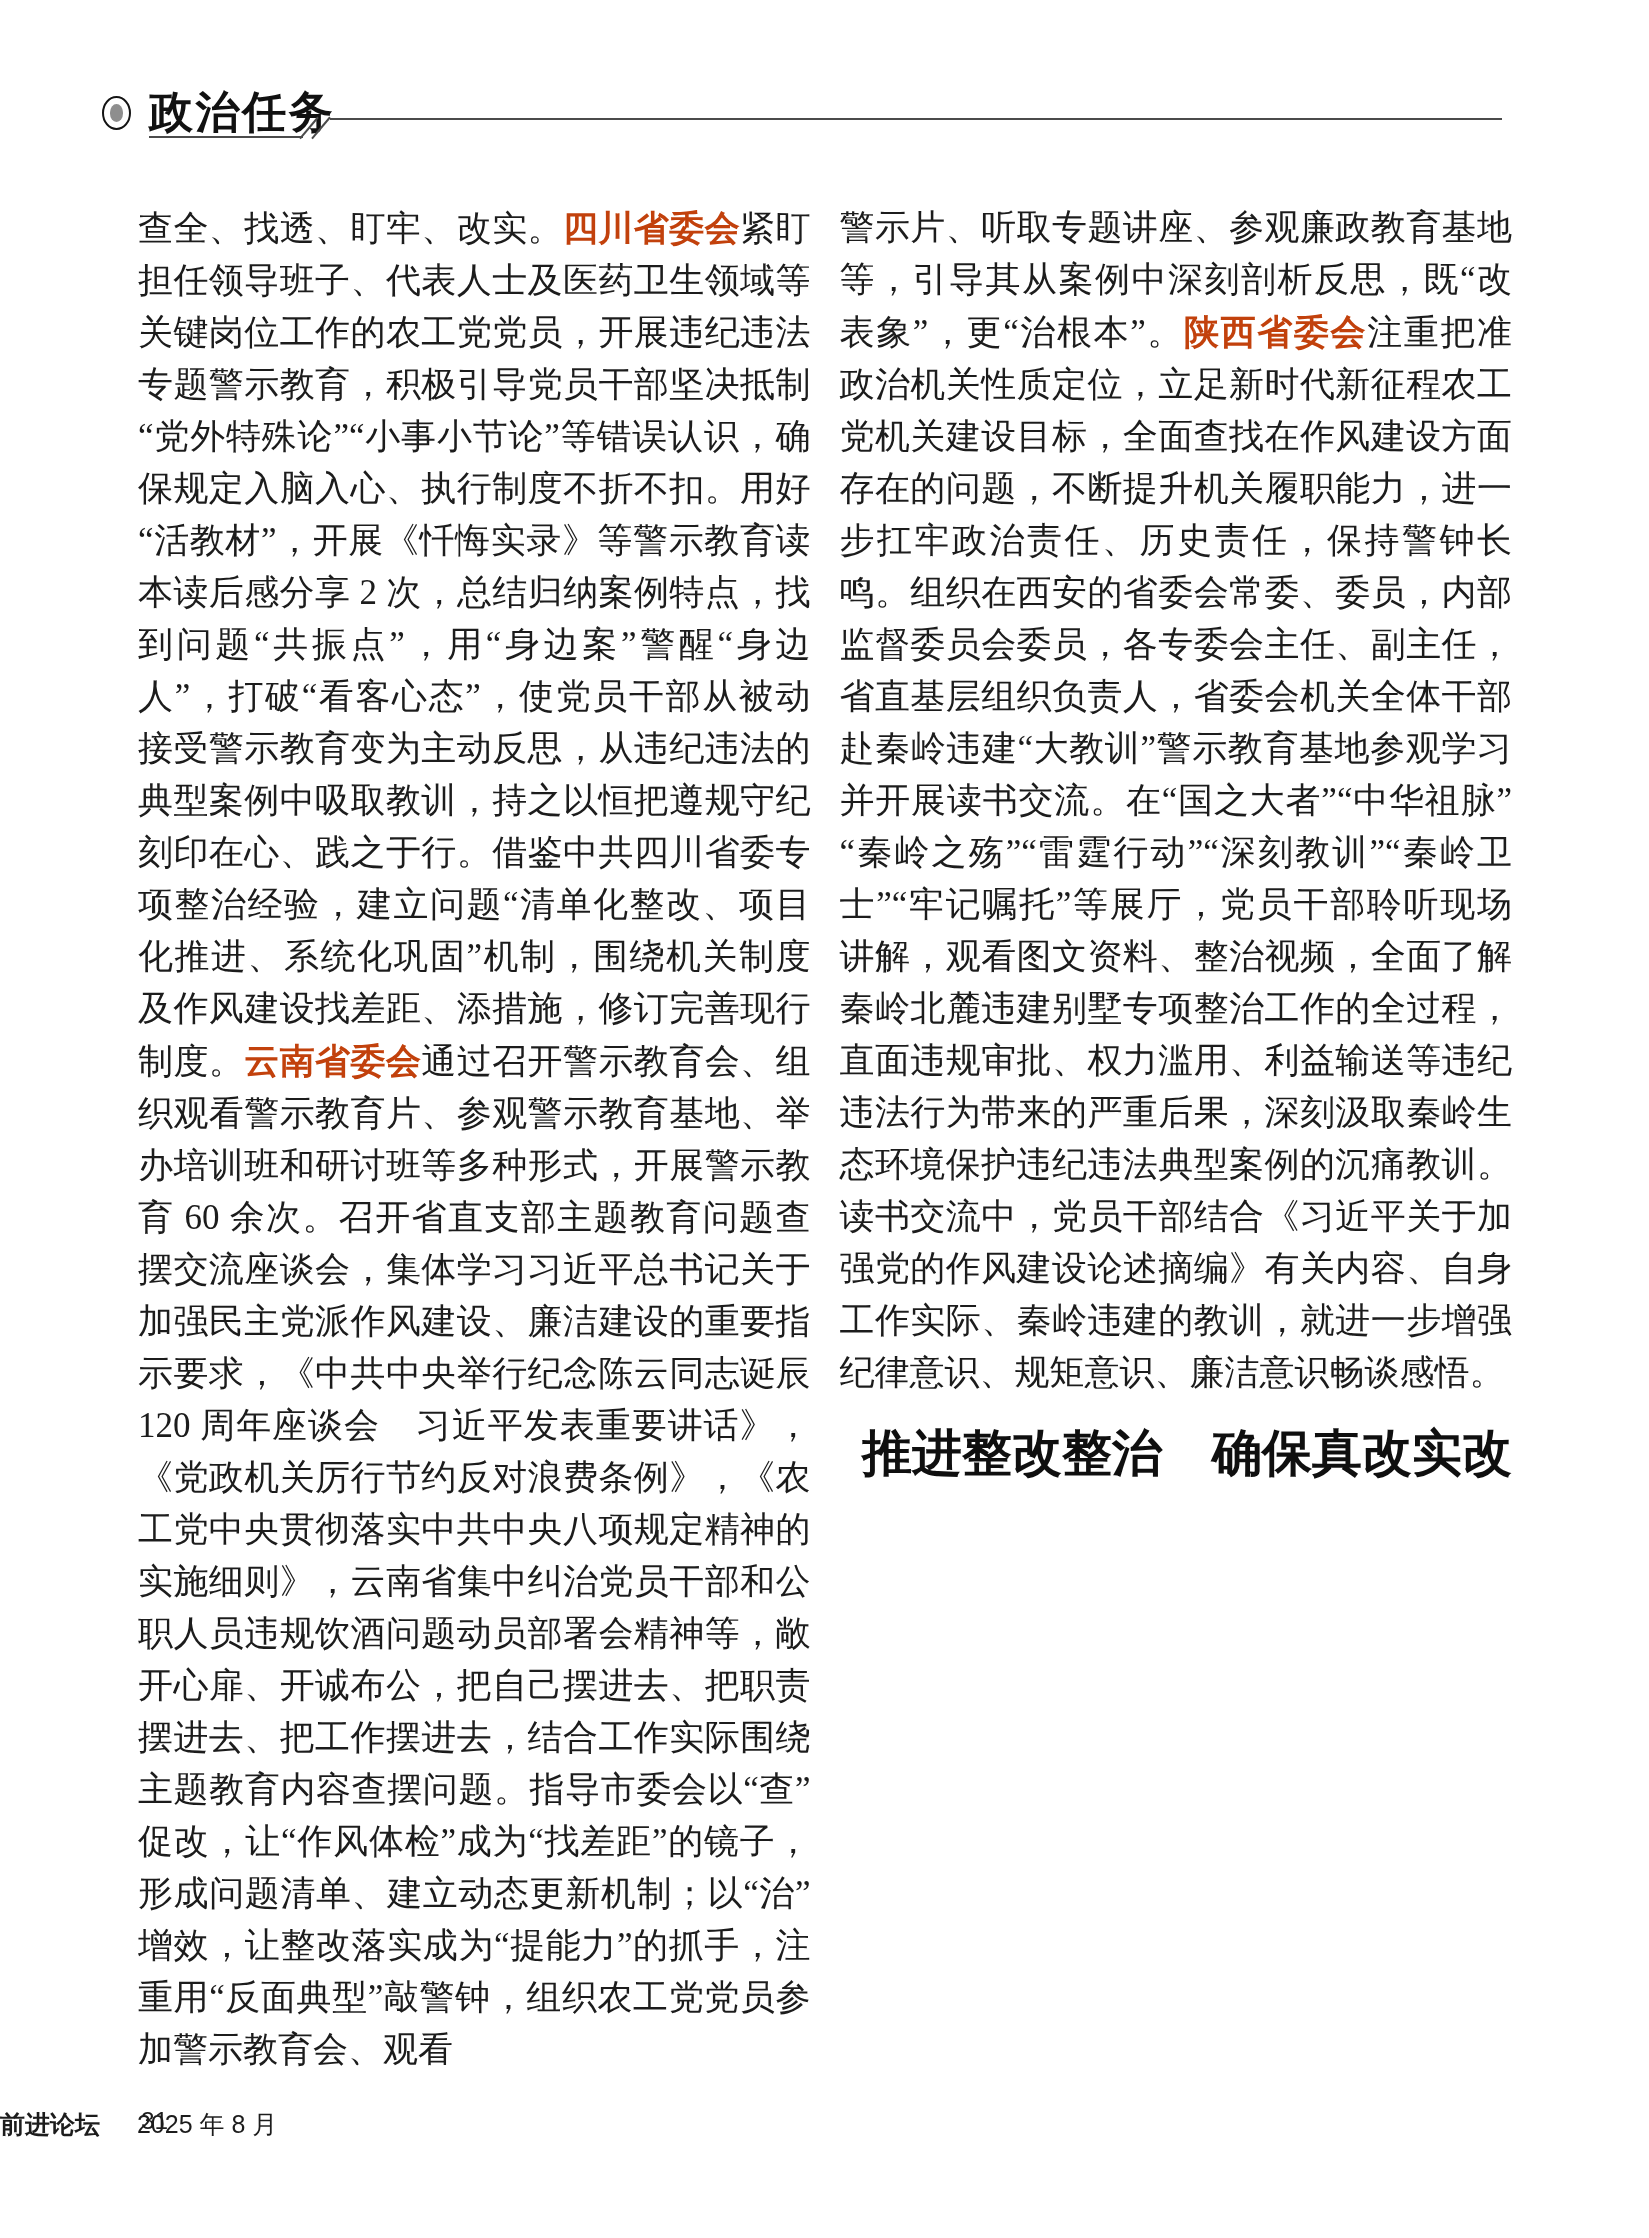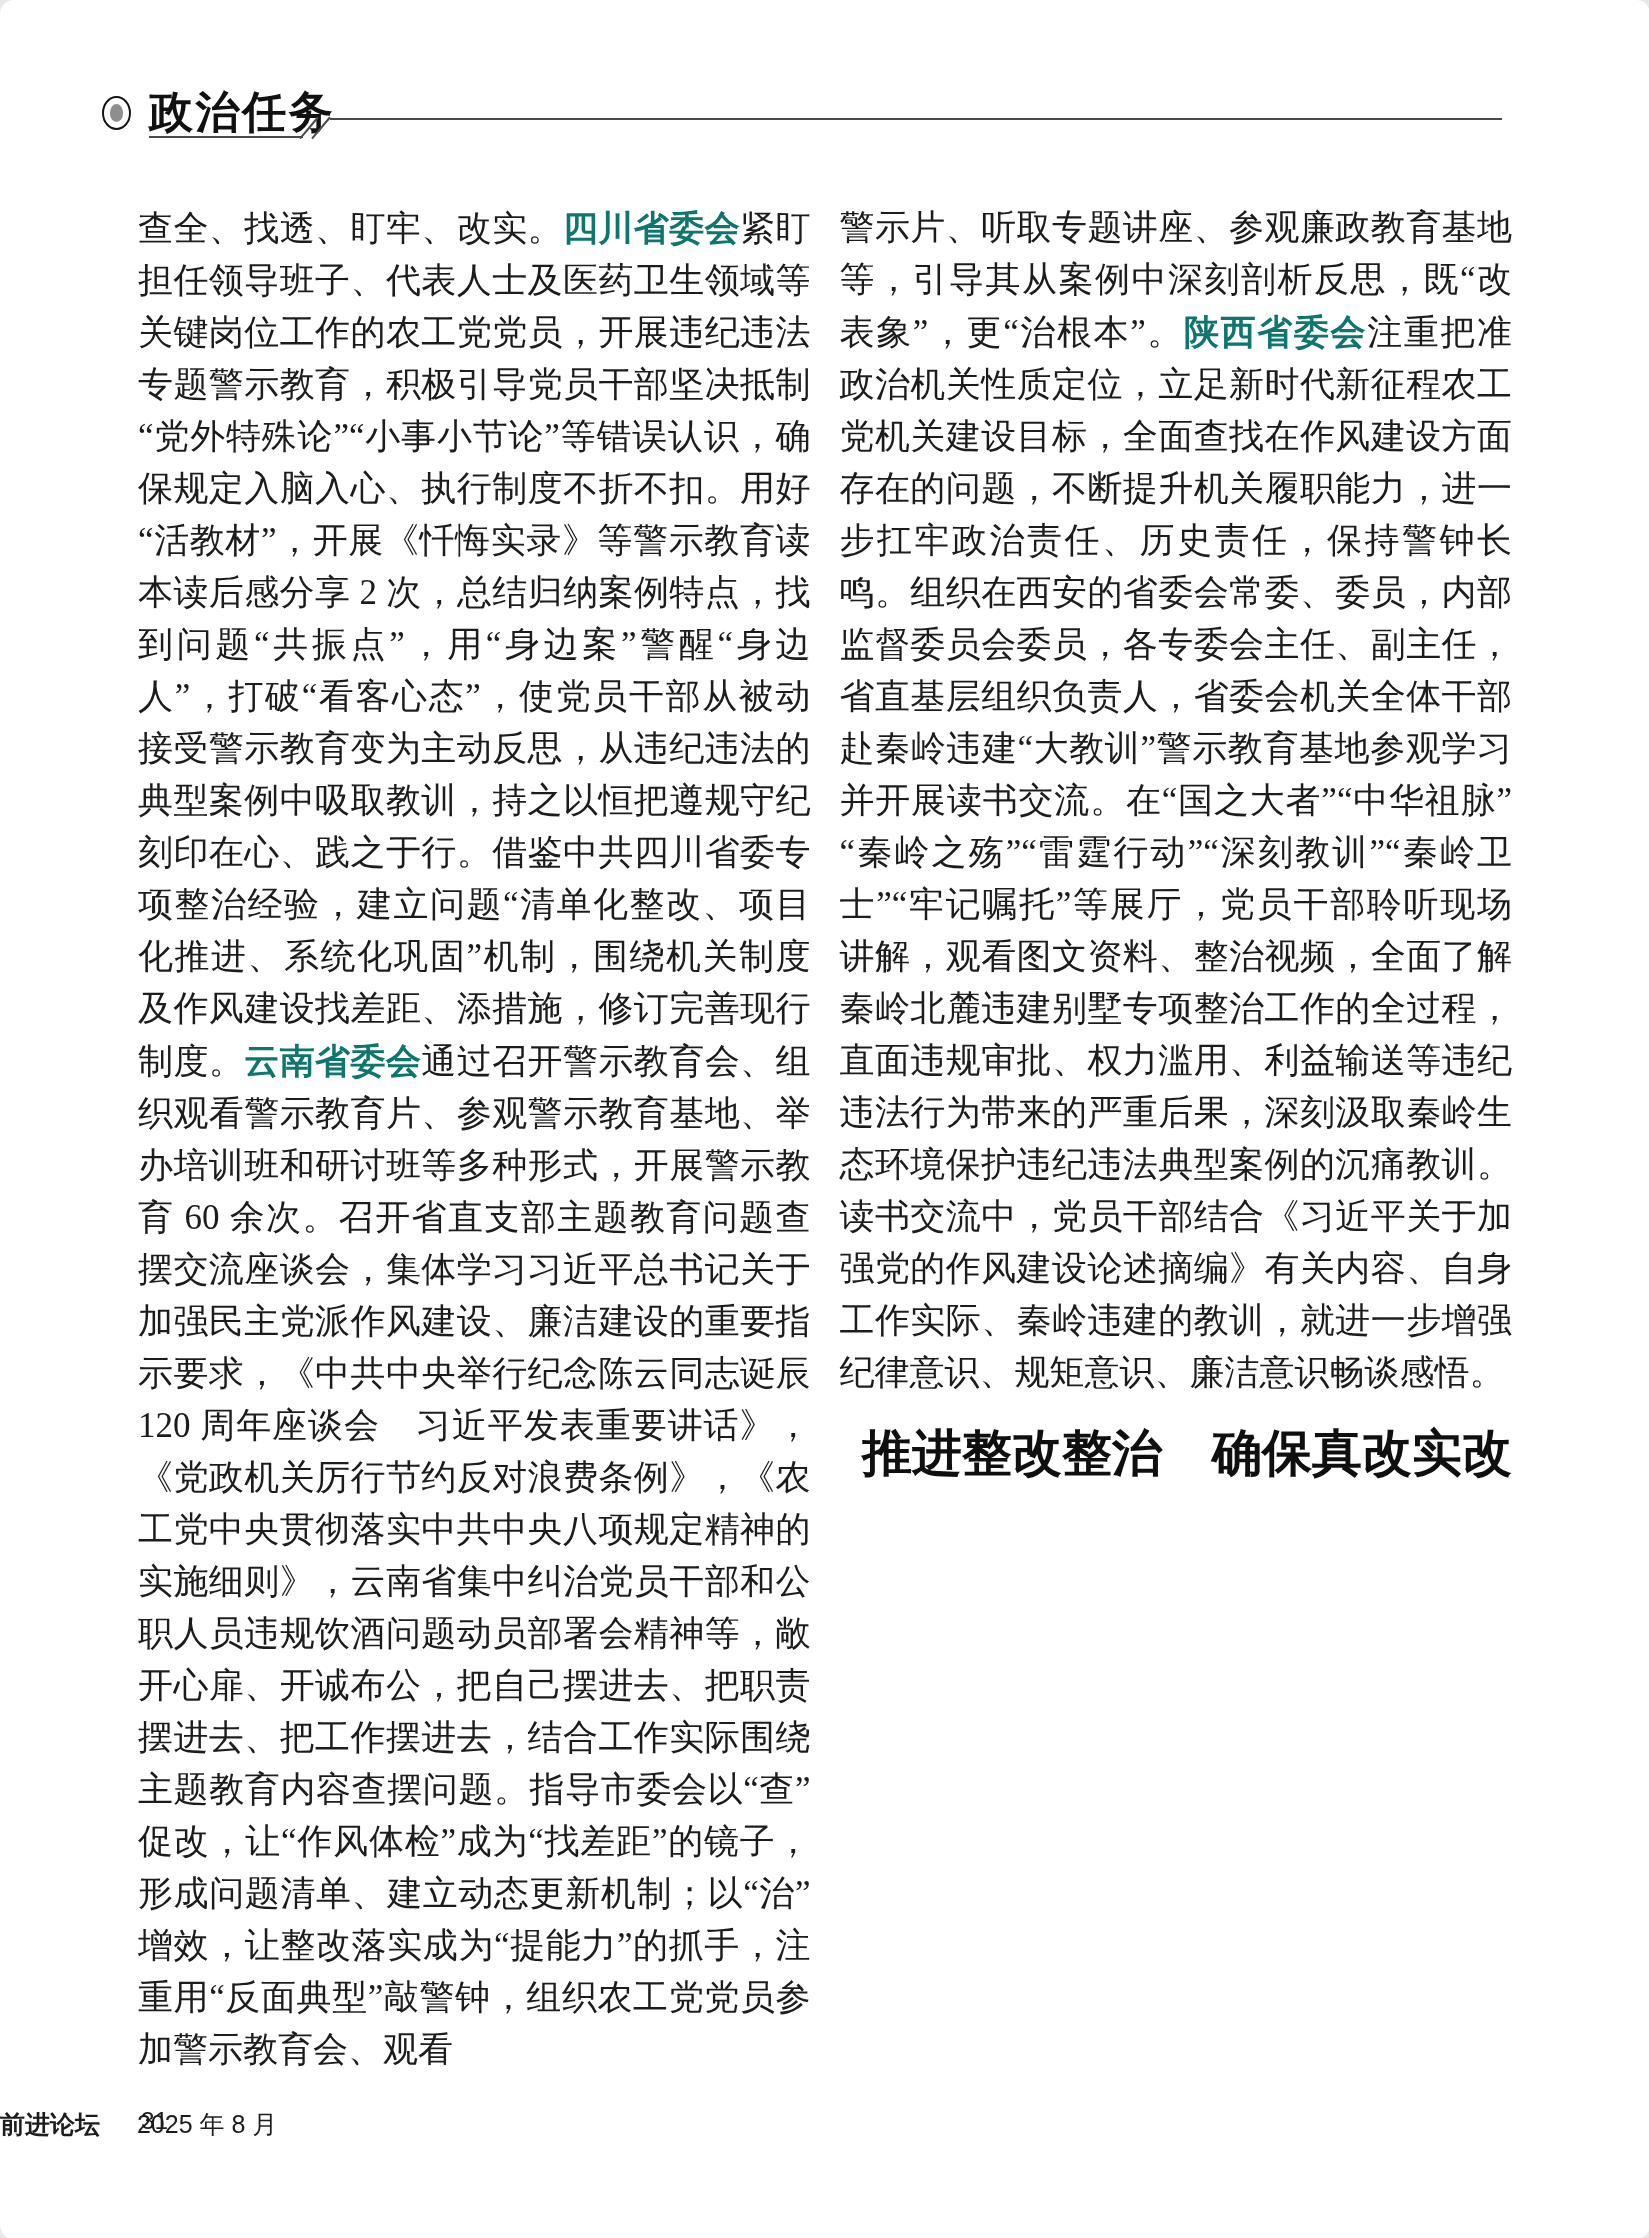--- a/index.html
+++ b/index.html
@@ -3,21 +3,20 @@
 <meta charset="utf-8">
 <style>
   html,body { margin:0; padding:0; background:#e8e8e8; }
   .page {
     position:relative;
     width:1650px; height:2239px;
     background:#ffffff;
     font-family:"Liberation Serif","DejaVu Serif",serif;
     color:#1c1c1c;
     overflow:hidden;
-    border-radius:14px;
   }
 
   
   .hdr-icon-outer {
     position:absolute; left:102px; top:96px;
     width:25px; height:30px;
     border:2.1px solid #141414; border-radius:50%;
     background:#ffffff;
   }
   .hdr-icon-inner {
@@ -55,21 +54,21 @@
   .column { width:673px; }
   .para {
     margin:0;
     font-size:35px; line-height:52px;
     text-align:justify; text-justify:inter-character;
     color:#1c1c1c;
   }
   .para.indent { text-indent:71px; }
   .org-bold {
     font-family:"Liberation Sans","DejaVu Sans",sans-serif;
-    font-weight:700; color:#0f766e;
+    font-weight:700; color:#c2410c;
   }
   .sec-heading {
     margin:28px 0 21px 0;
     font-family:"Liberation Sans","DejaVu Sans",sans-serif;
     font-weight:700; font-size:50px; line-height:52px;
     text-align:right; color:#0f0f0f;
   }
 
   
   .footer-pagenum {

